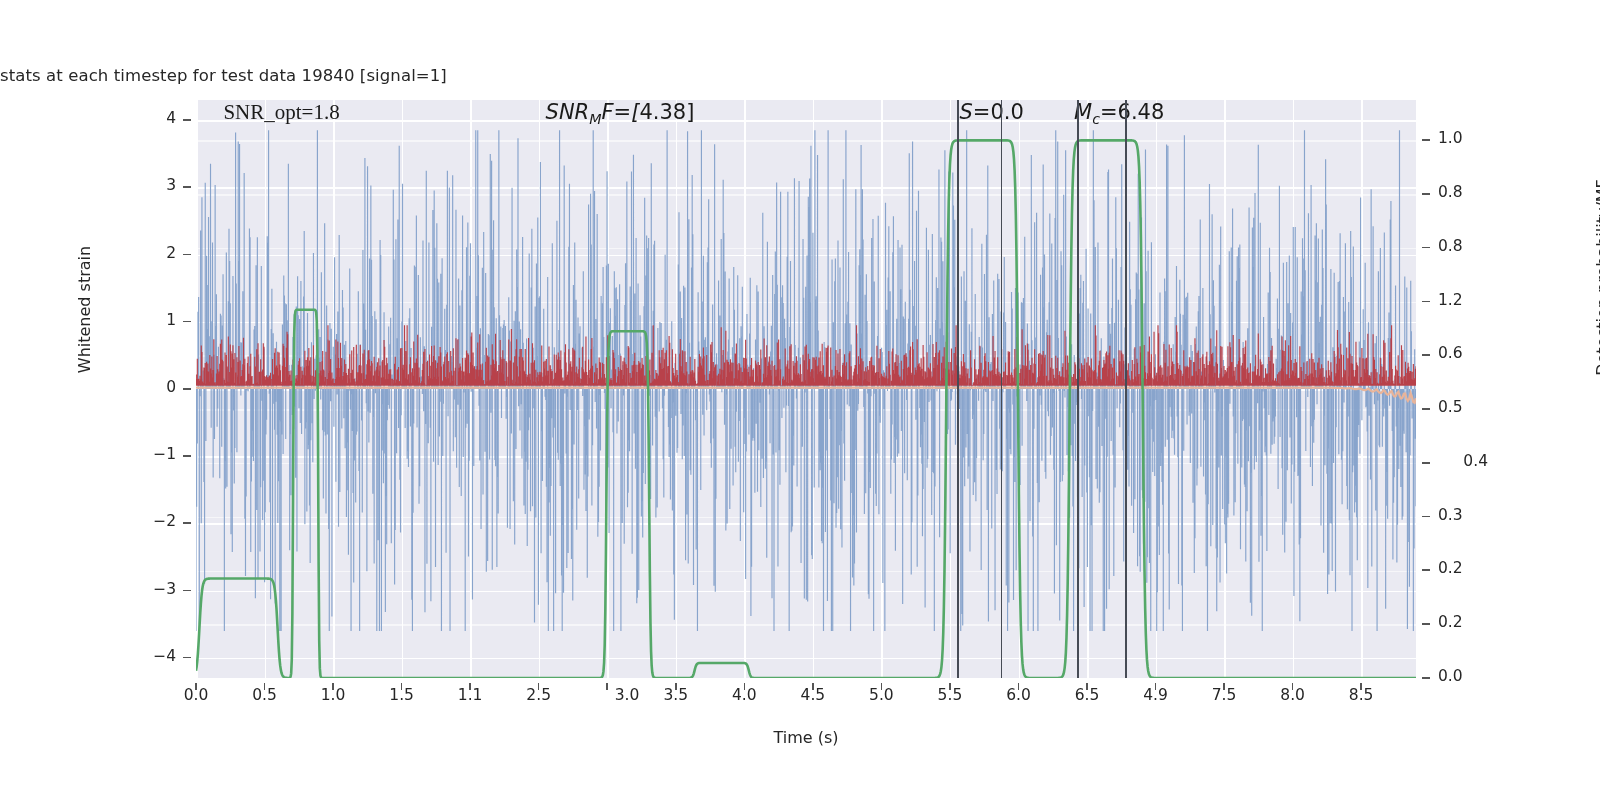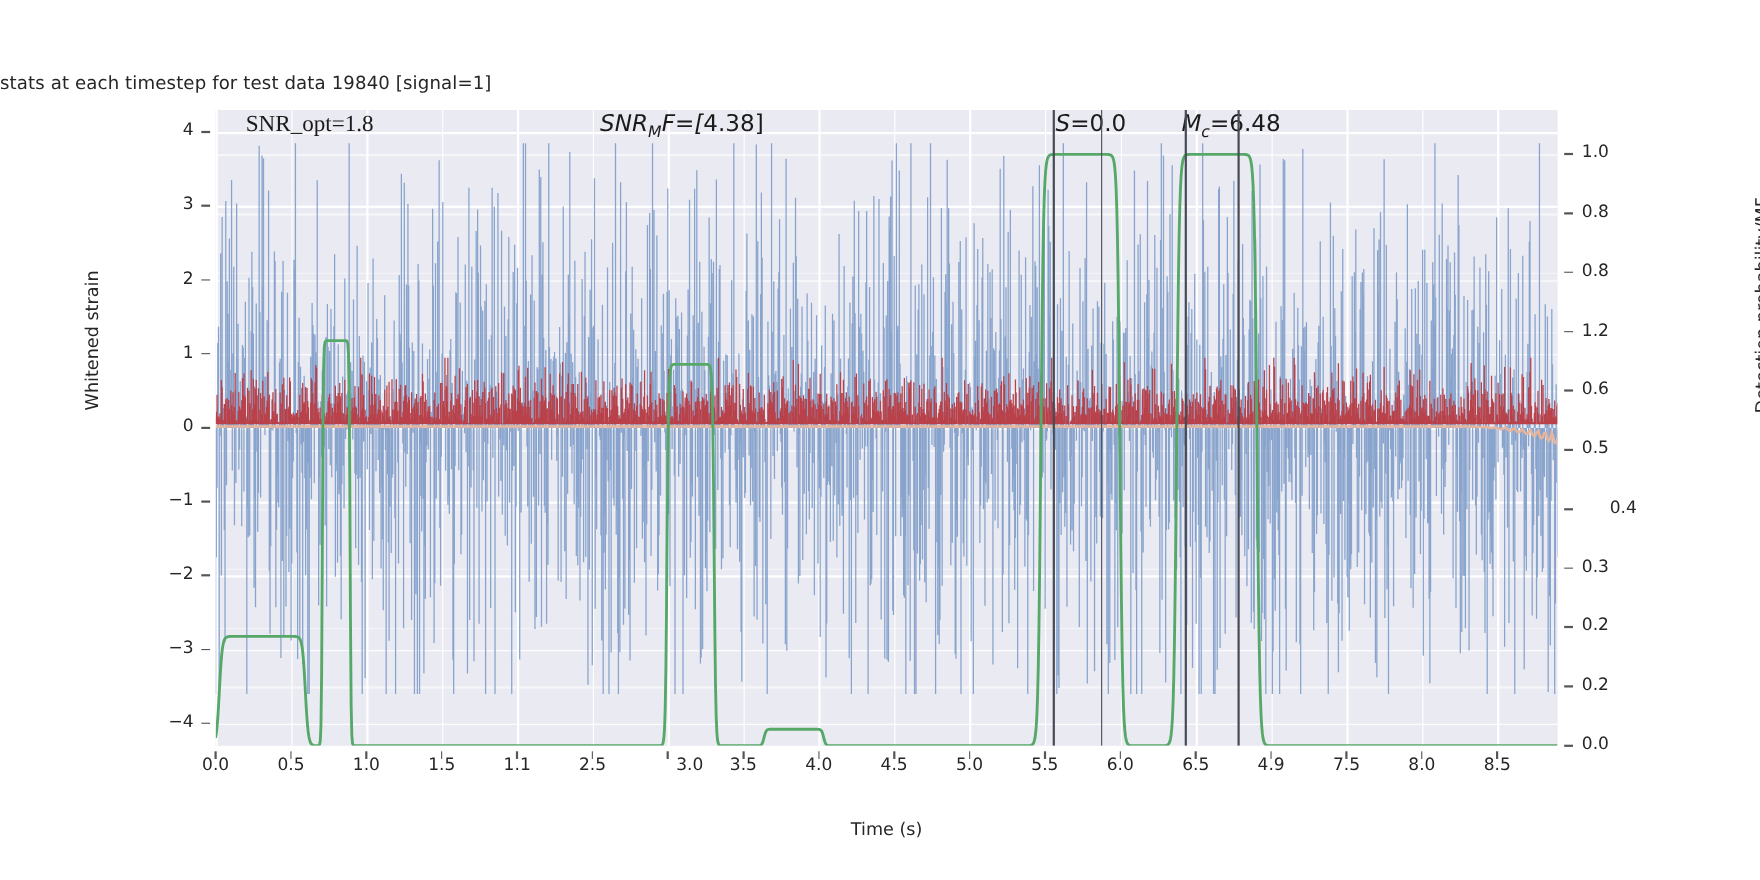--- a/index.html
+++ b/index.html
@@ -84,21 +84,20 @@
     transform-origin: center center;
   }
   #xlabel {
     position: absolute;
     left: 196px;
     top: 728px;
     width: 1220px;
     text-align: center;
     font-size: 16px;
     color: #262626;
-    margin-top: 16px;
   }
 
   
   .annotation {
     position: absolute;
     font-size: 21px;
     color: #1a1a1a;
     white-space: nowrap;
   }
   .annotation i { font-style: italic; }

